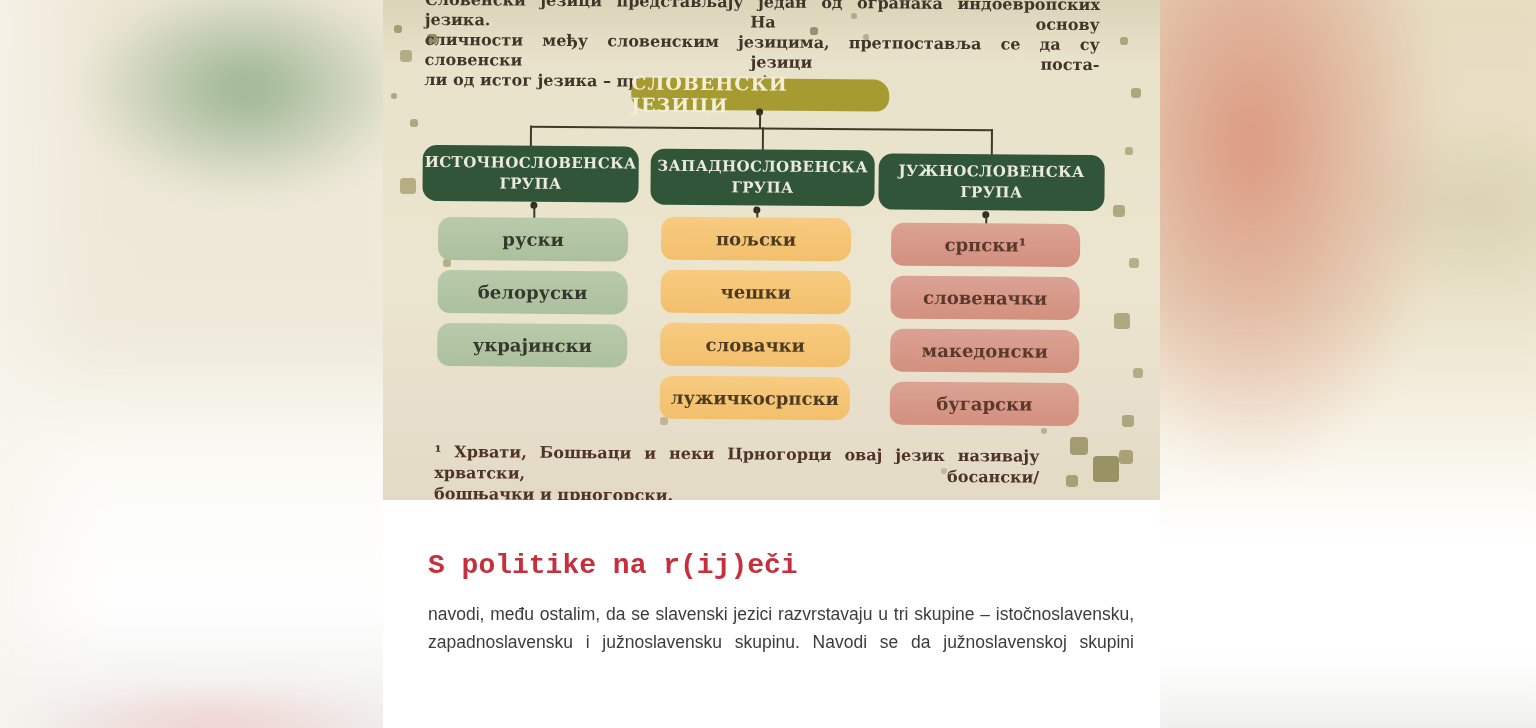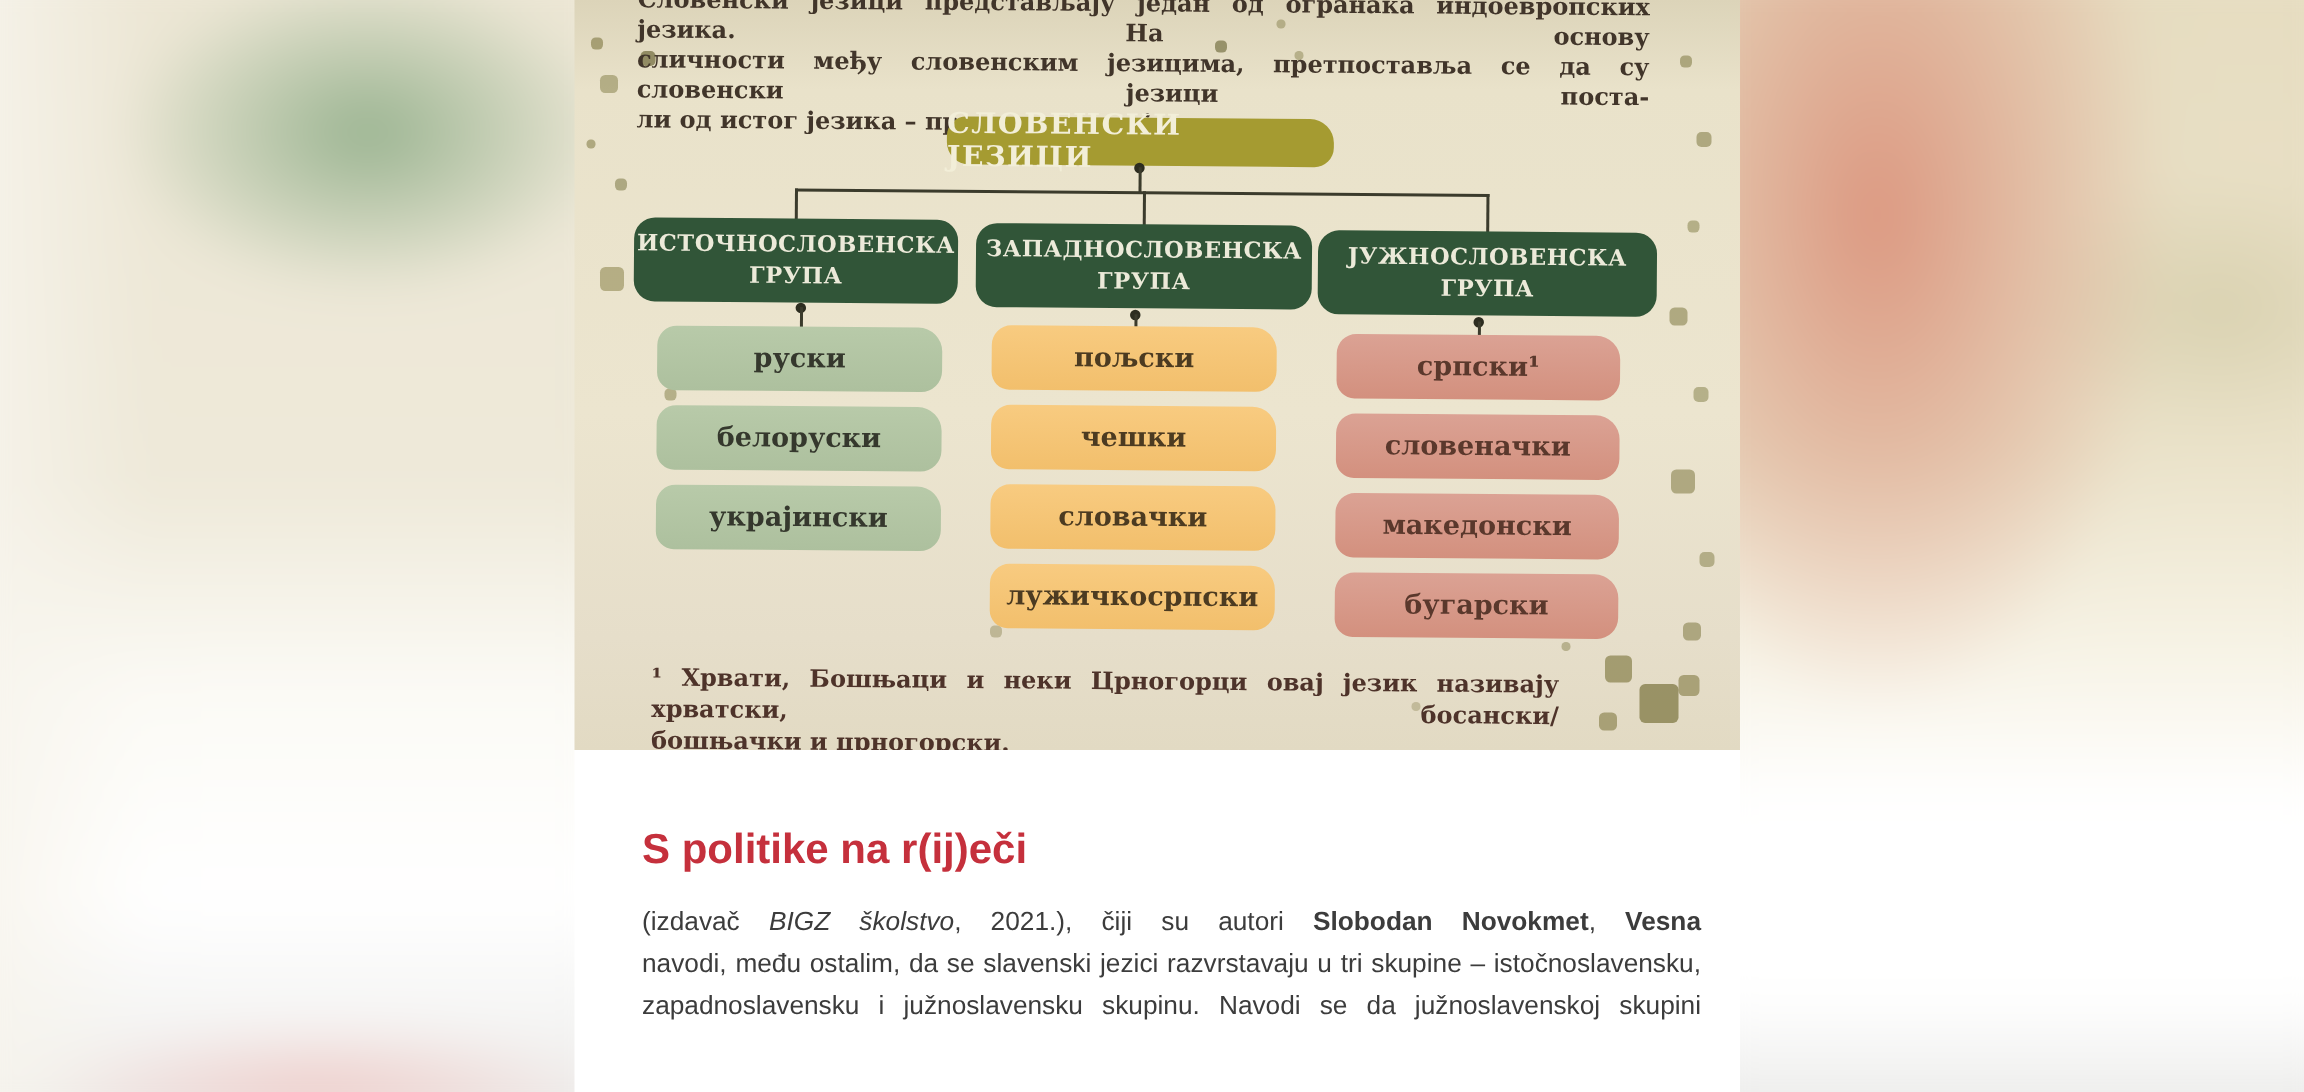--- a/index.html
+++ b/index.html
@@ -74,21 +74,21 @@
     justify-content:center;font-size:18px;font-weight:700;}
   .c1 .lang-box{background:linear-gradient(180deg,#b8caa9,#adc09e);color:#35382d;}
   .c2 .lang-box{background:linear-gradient(180deg,#f8cb80,#f2bf6c);color:#4c3b21;}
   .c3 .lang-box{background:linear-gradient(180deg,#dba294,#d3907e);color:#5a382c;}
 
   .footnote{position:absolute;left:55px;top:443px;width:605px;color:#4e332a;
     font-size:16px;font-weight:700;line-height:21px;}
 
   
   .doc{position:absolute;left:383px;top:500px;width:777px;height:228px;background:#fff;}
-  .doc-heading{position:absolute;left:45px;top:50px;font-size:28px;font-weight:600;color:#c5303c;}
+  .doc-heading{position:absolute;left:45px;top:50px;font-size:28px;font-weight:600;color:#c5303c;font-family:Liberation Mono, monospace;}
   .para{position:absolute;left:45px;top:100px;width:706px;color:#3c3c3c;
         font-size:17.5px;line-height:28px;}
   .para-line{text-align:justify;text-align-last:justify;}
   .r-b{font-weight:700;}
   .r-i{font-style:italic;}
 </style>
 </head>
 <body>
 
 <div class="frame">
@@ -151,19 +151,18 @@
         <div class="jl">¹ Хрвати, Бошњаци и неки Црногорци овај језик називају хрватски, босански/</div>
         <div>бошњачки и црногорски.</div>
       </div>
 
     </div>
   </div>
 
   <div class="doc">
     <div class="doc-heading">S politike na r(ij)eči</div>
     <div class="para">
-      <div class="para-line"><span>(izdavač </span><span class="r-i">BIGZ školstvo</span><span>, 2021.), čiji su autori </span><span class="r-b">Slobodan Novokmet</span><span>, </span><span class="r-b">Vesna</span></div>
       <div class="para-line"><span>navodi, među ostalim, da se slavenski jezici razvrstavaju u tri skupine – istočnoslavensku,</span></div>
       <div class="para-line"><span>zapadnoslavensku i južnoslavensku skupinu. Navodi se da južnoslavenskoj skupini</span></div>
     </div>
   </div>
 
 </div>
 
 </body></html>

